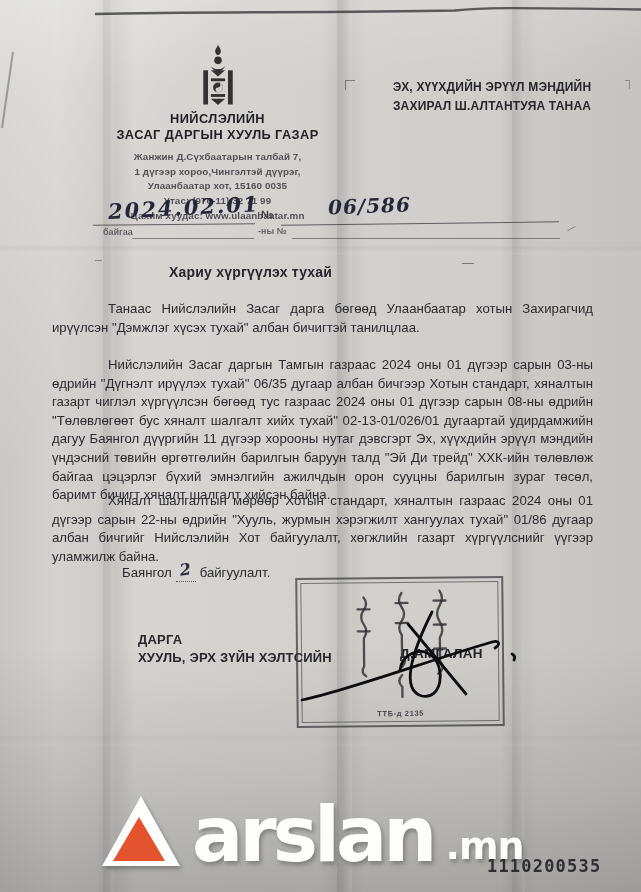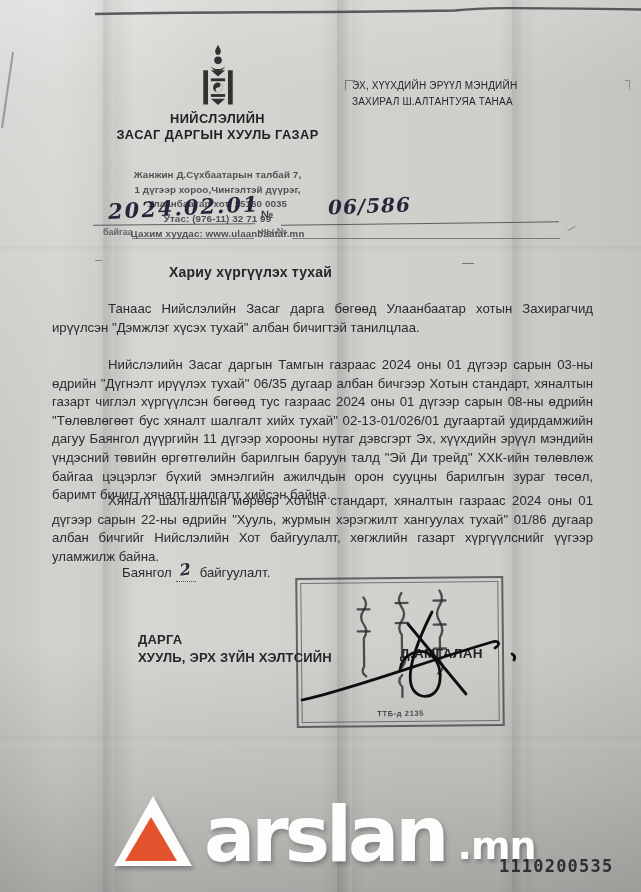--- a/index.html
+++ b/index.html
@@ -17,25 +17,25 @@
       #cccbc8;
   }
   .fold{position:absolute;top:0;height:100%;pointer-events:none;}
   .fold-h{position:absolute;left:0;width:100%;pointer-events:none;}
   svg{display:block;}
 
   
   .hdr-left{position:absolute;left:100px;top:44px;width:235px;text-align:center;}
   .emblem{width:38px;height:64px;margin:0 auto 3px auto;opacity:.88;}
   .org{font-weight:bold;font-size:12.8px;letter-spacing:.4px;color:#1f1f24;line-height:1.25;}
-  .addr{margin-top:25px;font-size:9.8px;font-weight:bold;color:#3a3a3f;line-height:1.5;letter-spacing:.1px;opacity:.85;}
-
-  
-  .hdr-right{position:absolute;left:352px;top:78px;width:280px;
-    font-weight:normal;font-size:10px;color:#26262b;line-height:1.6;letter-spacing:.2px;}
+  .addr{margin-top:7px;font-size:9.8px;font-weight:bold;color:#3a3a3f;line-height:1.5;letter-spacing:.1px;opacity:.85;}
+
+  
+  .hdr-right{position:absolute;left:352px;top:78px;width:280px;text-align:center;
+    font-weight:bold;font-size:12px;color:#26262b;line-height:1.6;letter-spacing:.2px;}
   .corner-tl{position:absolute;left:345px;top:80px;width:9px;height:9px;
     border-left:1.6px solid rgba(60,60,65,.55);border-top:1.6px solid rgba(60,60,65,.55);}
   .corner-tr{position:absolute;left:625px;top:80px;width:4px;height:8px;
     border-right:1.6px solid rgba(60,60,65,.4);border-top:1.6px solid rgba(60,60,65,.4);}
 
   
   .hw{font-family:"DejaVu Serif",serif;font-style:italic;font-weight:bold;color:#26263a;}
   .hw-date{position:absolute;left:108px;top:195px;font-size:21px;transform:rotate(-3deg);letter-spacing:2px;}
   .hw-num{position:absolute;left:328px;top:194px;font-size:20px;transform:rotate(-2deg);letter-spacing:1px;}
   .ref-line-a{position:absolute;left:93px;top:224px;width:162px;border-bottom:1.6px solid rgba(55,55,60,.75);transform:rotate(-.6deg);}
@@ -75,21 +75,21 @@
   .stamp svg{position:absolute;left:0;top:0;}
 
   
   .sig-ink{position:absolute;left:280px;top:596px;pointer-events:none;}
 
   
   .top-edge{position:absolute;left:0;top:0;}
   .left-crease{position:absolute;left:0;top:40px;}
 
   
-  .wm{position:absolute;left:12px;top:792px;width:591px;height:100px;}
+  .wm{position:absolute;left:0;top:792px;width:591px;height:100px;}
   .wm-logo{position:absolute;left:102px;top:4px;display:flex;align-items:flex-end;
     filter:drop-shadow(2px 3px 2px rgba(40,40,40,.35));}
   .wm-icon{position:relative;width:78px;height:70px;margin-right:12px;}
   .wm-tri-outer{position:absolute;left:0;bottom:0;width:0;height:0;
     border-left:39px solid transparent;border-right:39px solid transparent;border-bottom:70px solid #fdfdfc;}
   .wm-tri-inner{position:absolute;left:11px;bottom:5px;width:0;height:0;
     border-left:26px solid transparent;border-right:26px solid transparent;}
   .wm-text{font-family:"DejaVu Sans",sans-serif;font-weight:bold;font-size:76px;line-height:.8;
     color:#fdfdfc;letter-spacing:-4px;}
   .wm-tld{font-family:"DejaVu Sans",sans-serif;font-weight:bold;font-size:38px;line-height:1;

